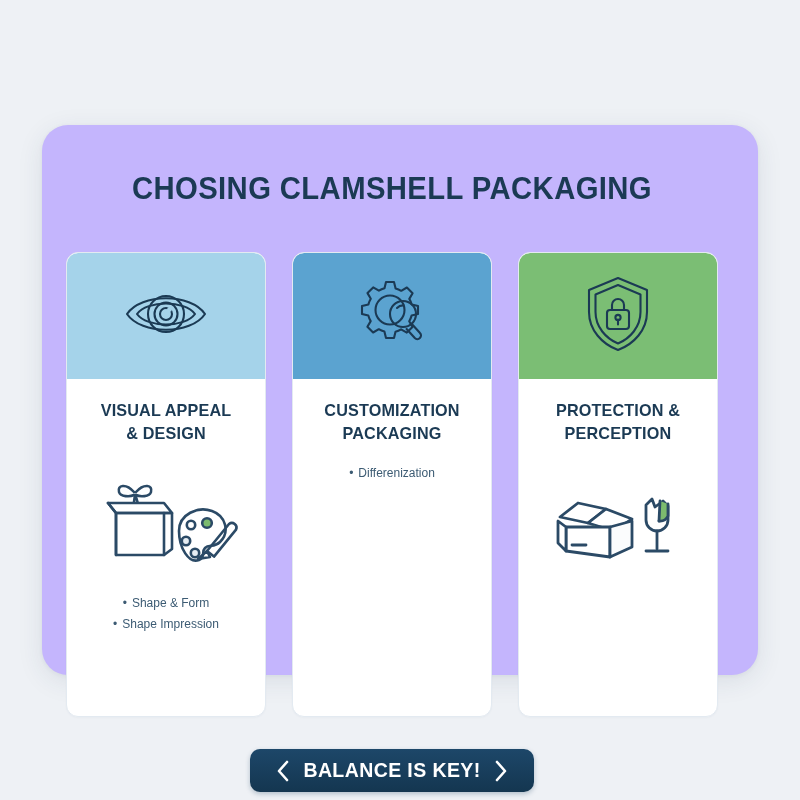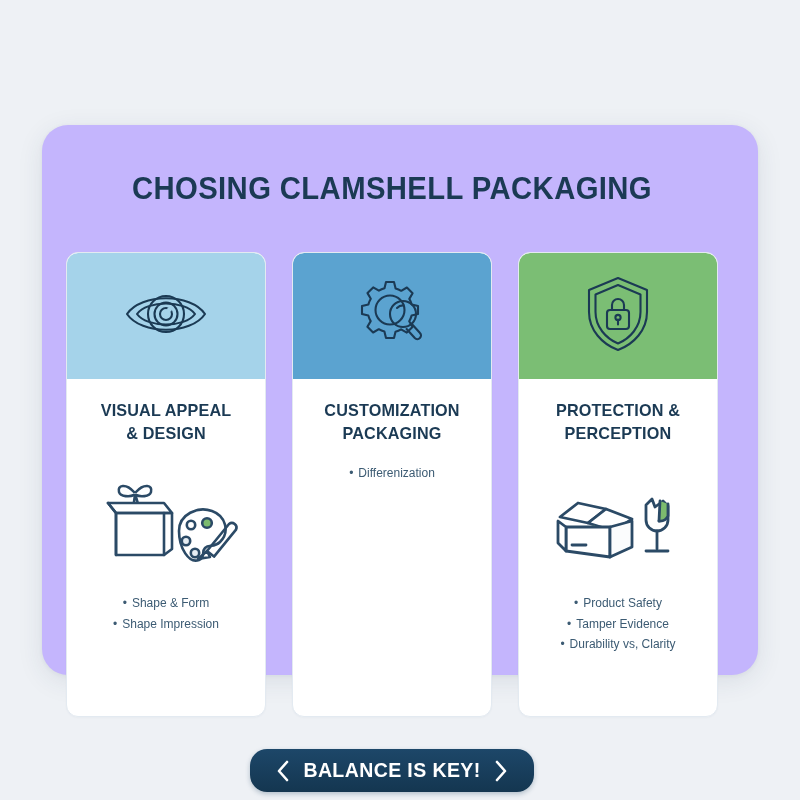--- a/index.html
+++ b/index.html
@@ -121,21 +121,21 @@
   #footer-banner-wrap {
     display: flex;
     justify-content: center;
     margin-top: 32px;
   }
 
   #footer-banner {
     background: #173d5c;
     background: linear-gradient(180deg, #1d4769 0%, #143650 100%);
     color: #ffffff;
-    border-radius: 17px;
+    border-radius: 10px;
     padding: 10px 26px;
     display: flex;
     align-items: center;
     gap: 13px;
     font-size: 19.5px;
     font-weight: bold;
     letter-spacing: 0.4px;
     box-shadow: 0 2px 5px rgba(23,61,92,0.28);
   }
 
@@ -272,25 +272,20 @@
 
             <path d="M108 30 l6 -6 l3 8 l8 -6 l5 5 v14 a11 11 0 0 1 -22 0 Z" fill="#ffffff"></path>
             <path d="M122 26 l-1 20 a9 9 0 0 0 9 -5 V29 Z" fill="#7cbb6e" stroke="none"></path>
             <path d="M122 26 l-1 20"></path>
             <path d="M130 29 v12 a9 9 0 0 1 -9 5"></path>
 
             <path d="M119 56 v18"></path>
             <path d="M108 76 h22"></path>
           </svg>
         </div>
-        <ul class="bullet-list">
-          <li>Product Safety</li>
-          <li>Tamper Evidence</li>
-          <li>Durability vs, Clarity</li>
-        </ul>
       </div>
     </div>
 
   </div>
 
   <div id="footer-banner-wrap">
     <div id="footer-banner">
       <span class="banner-chevron">
         <svg width="14" height="22" viewBox="0 0 14 22" fill="none" stroke="#ffffff" stroke-width="2.6" stroke-linecap="round" stroke-linejoin="round">
           <path d="M11 2 L3 11 L11 20"></path>

